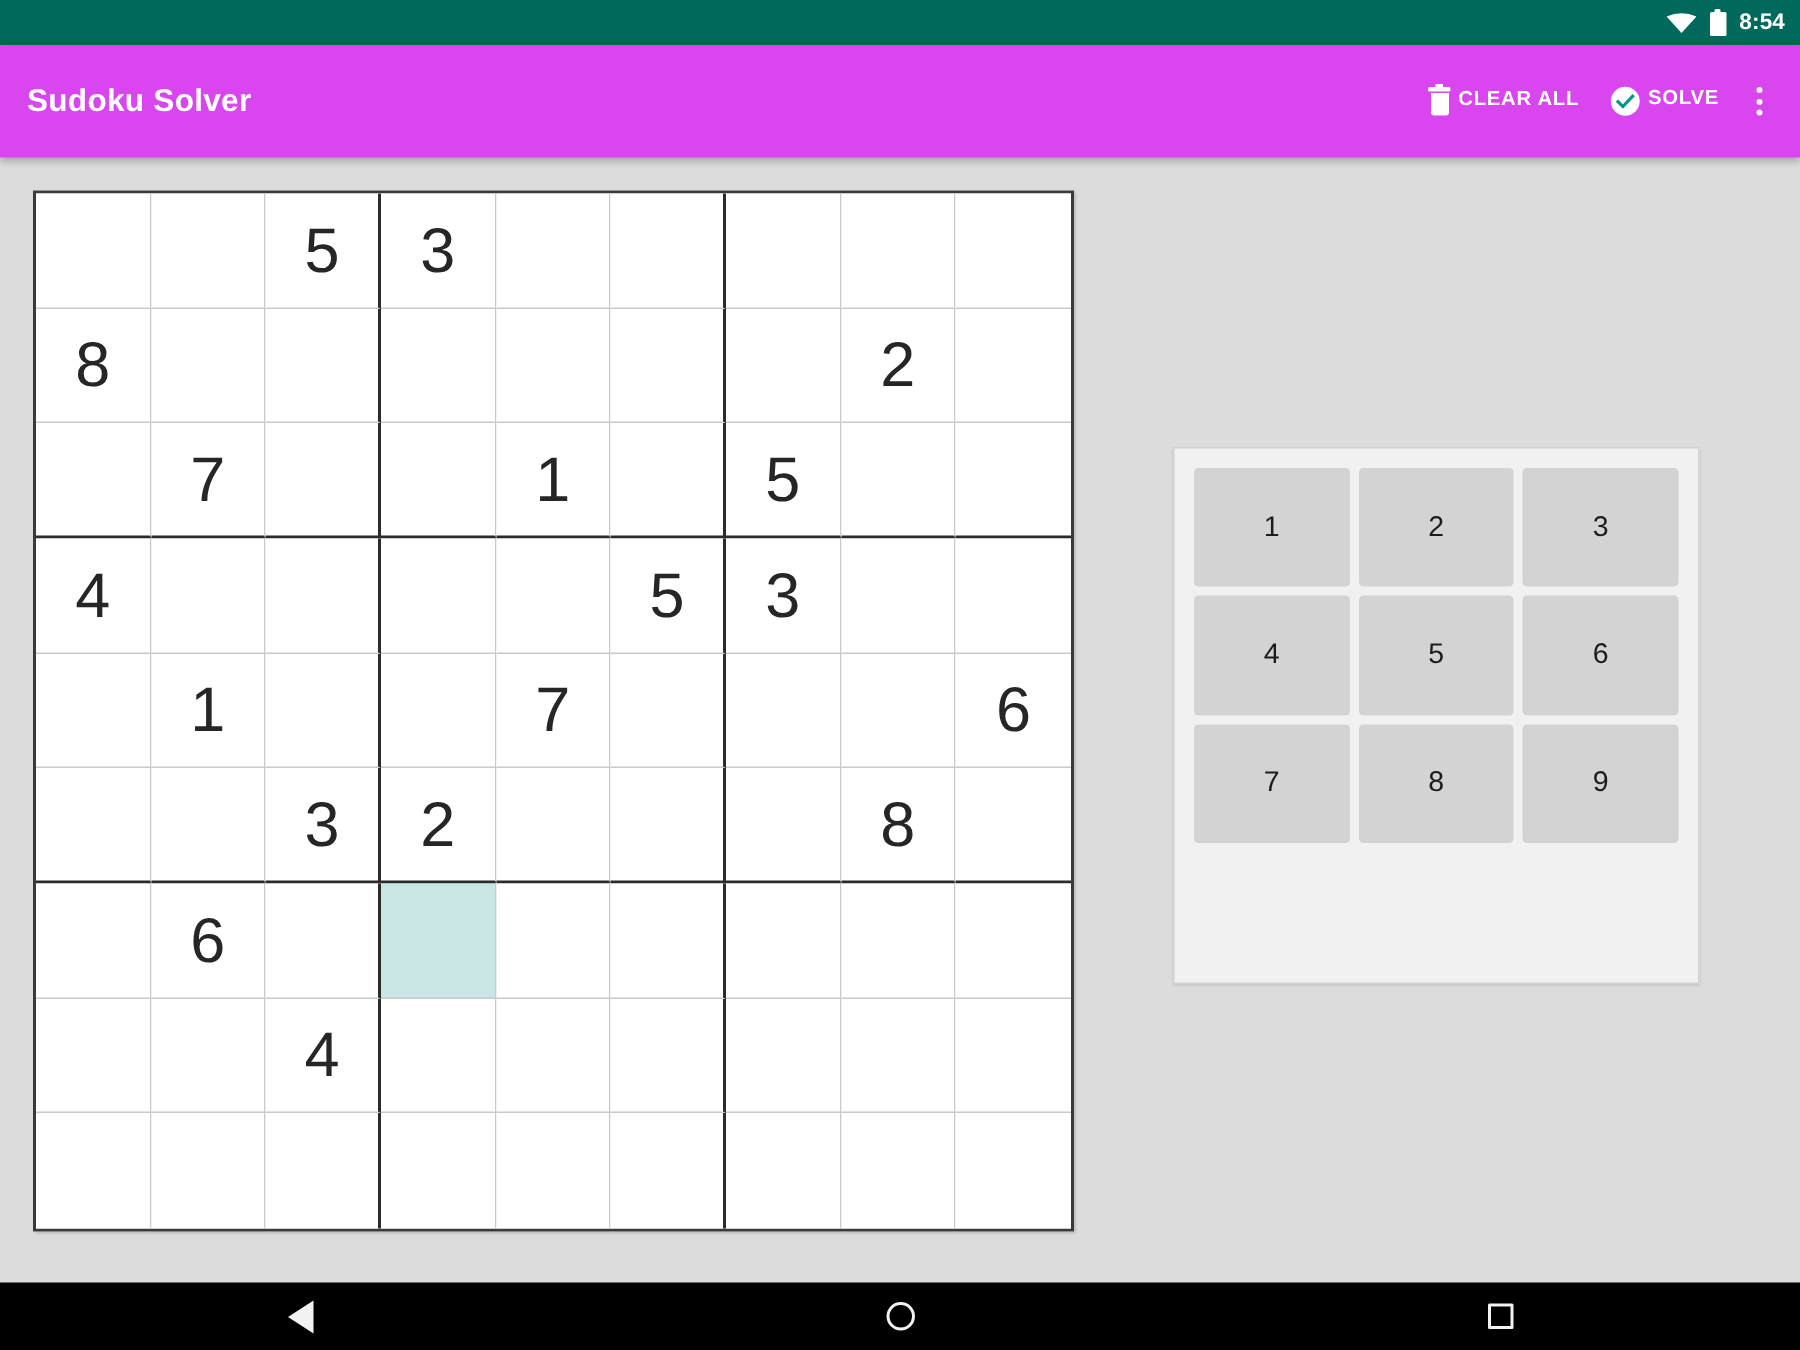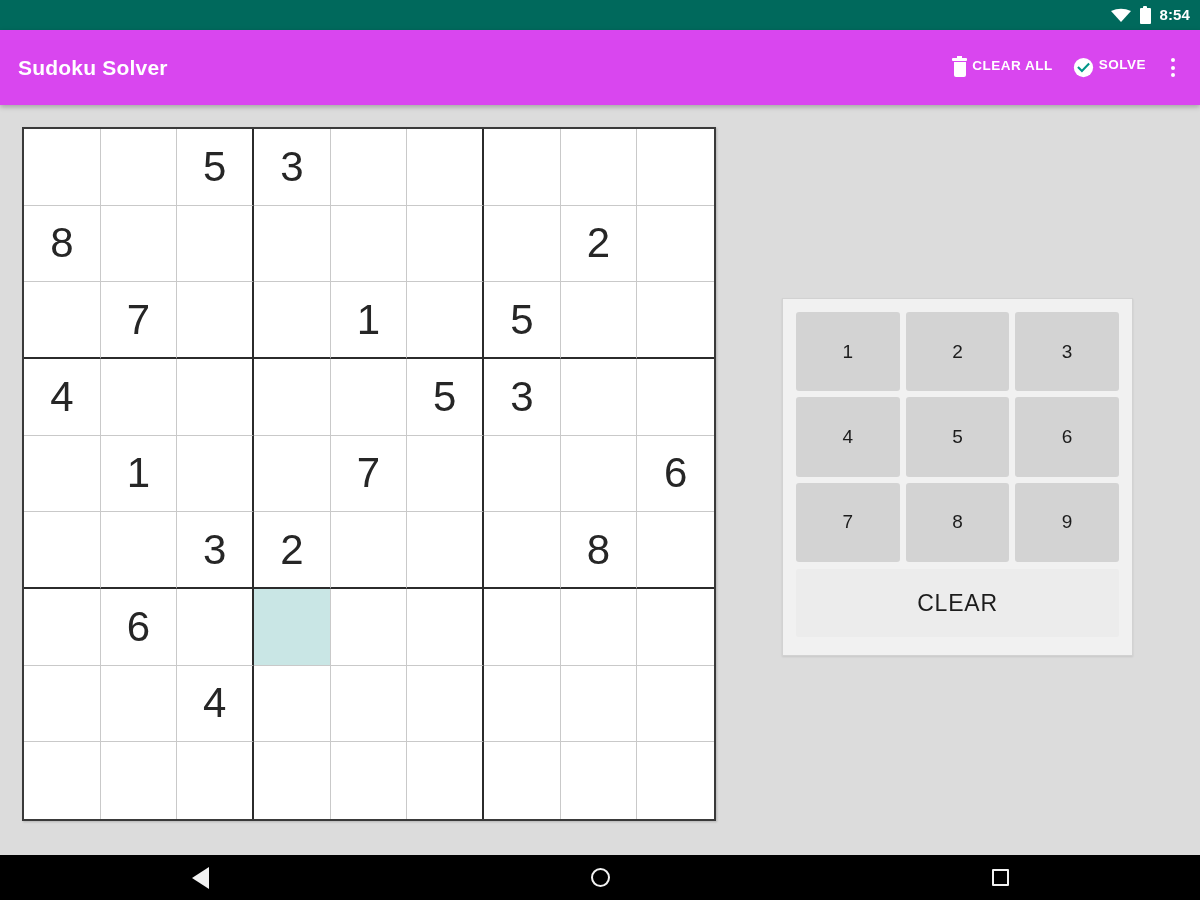--- a/index.html
+++ b/index.html
@@ -328,21 +328,20 @@
           <button class="num-btn">1</button>
           <button class="num-btn">2</button>
           <button class="num-btn">3</button>
           <button class="num-btn">4</button>
           <button class="num-btn">5</button>
           <button class="num-btn">6</button>
           <button class="num-btn">7</button>
           <button class="num-btn">8</button>
           <button class="num-btn">9</button>
         </div>
-      <button class="clear-btn">CLEAR</button>
     </div>
   </div>
 
   <div class="nav-bar">
     <div class="nav-btn">
       <span class="nav-back"></span>
     </div>
     <div class="nav-btn">
       <span class="nav-home"></span>
     </div>

